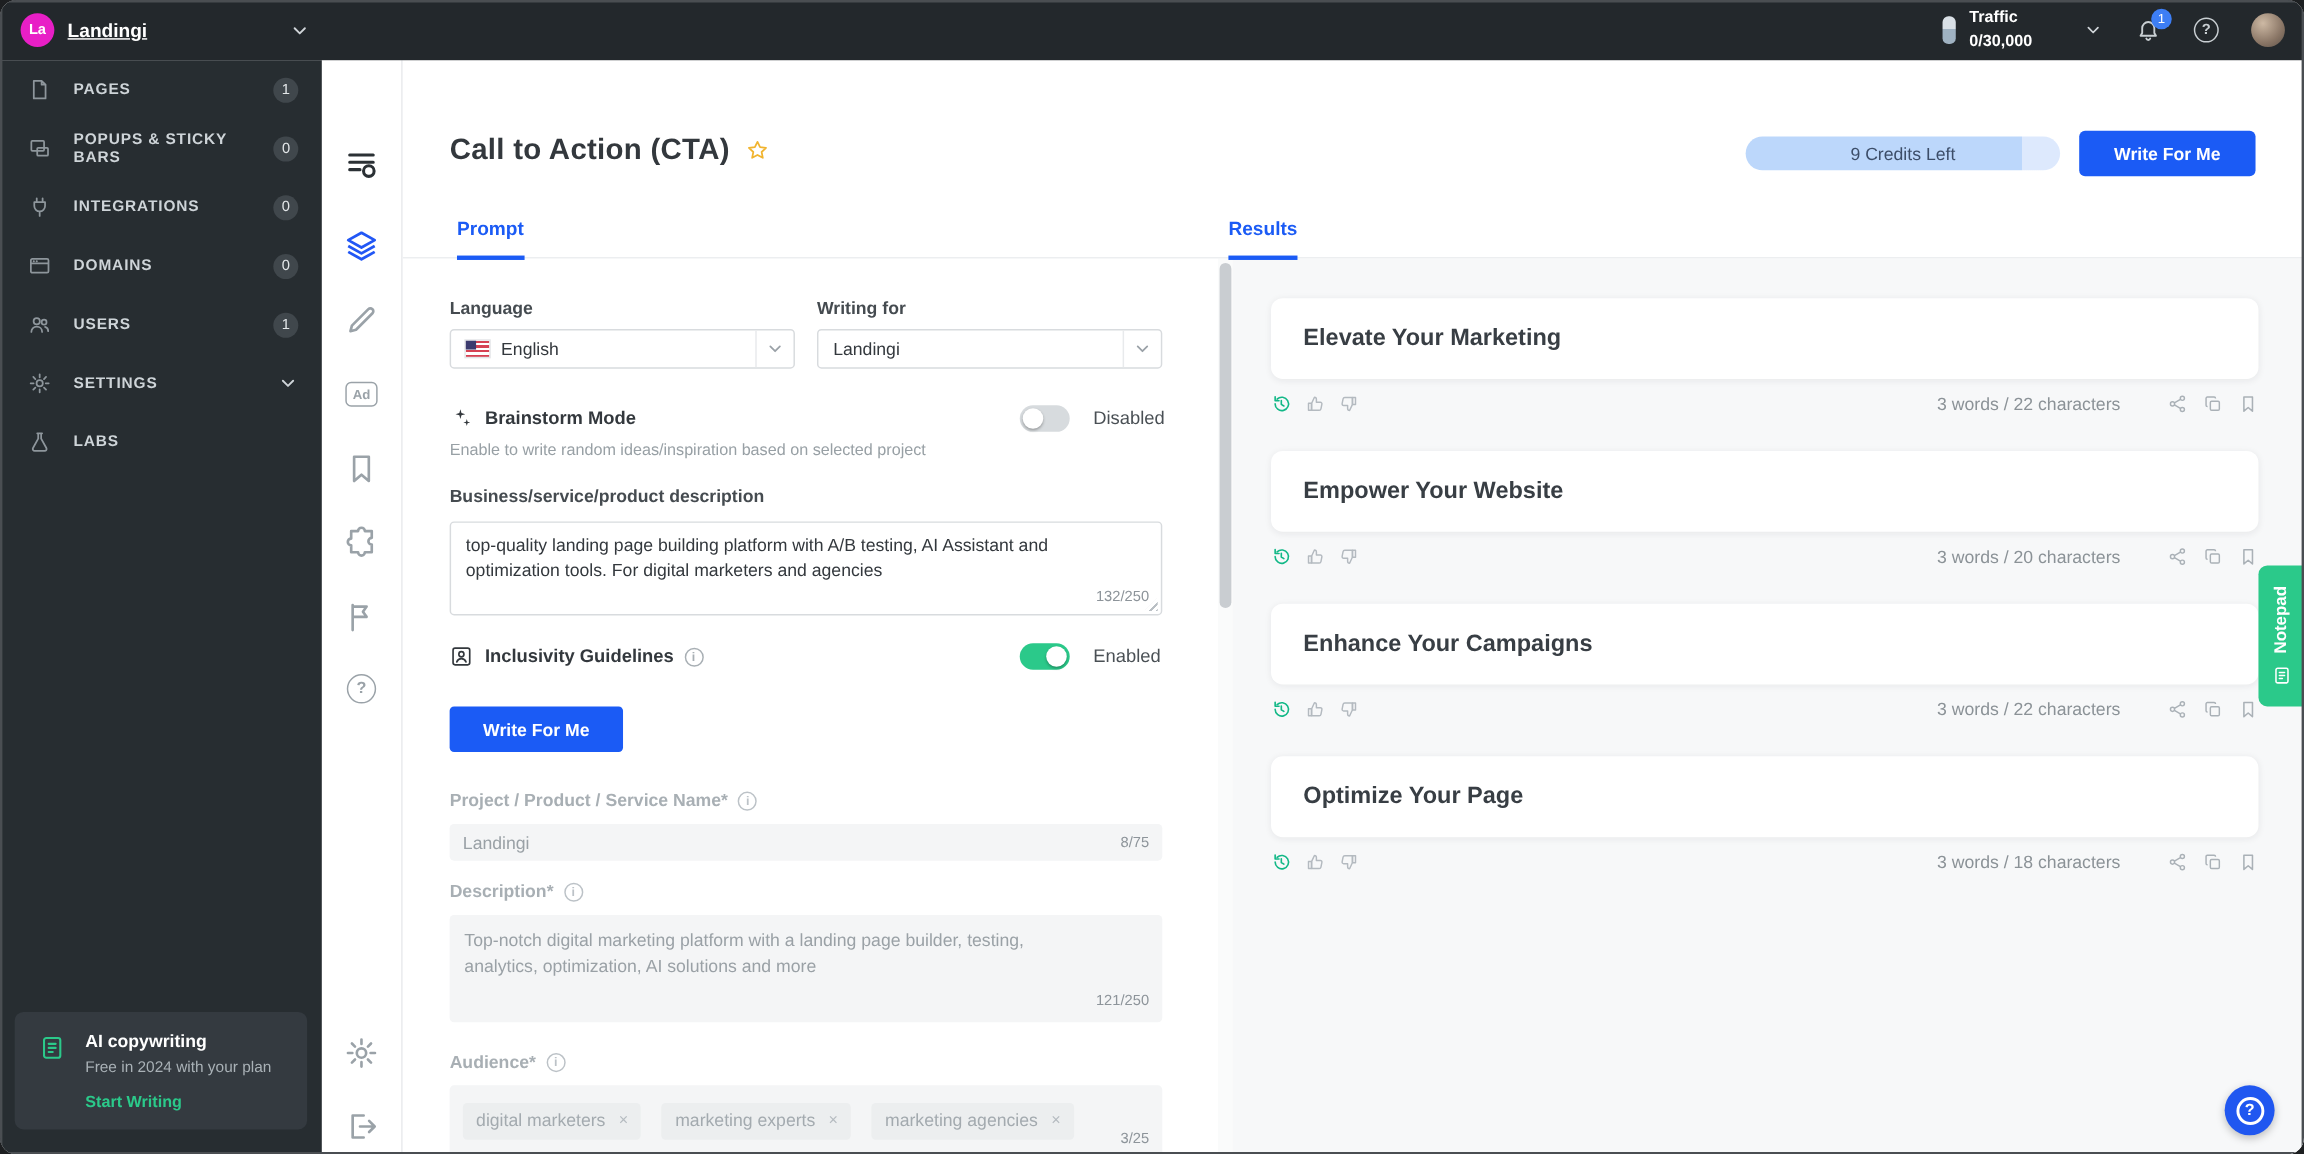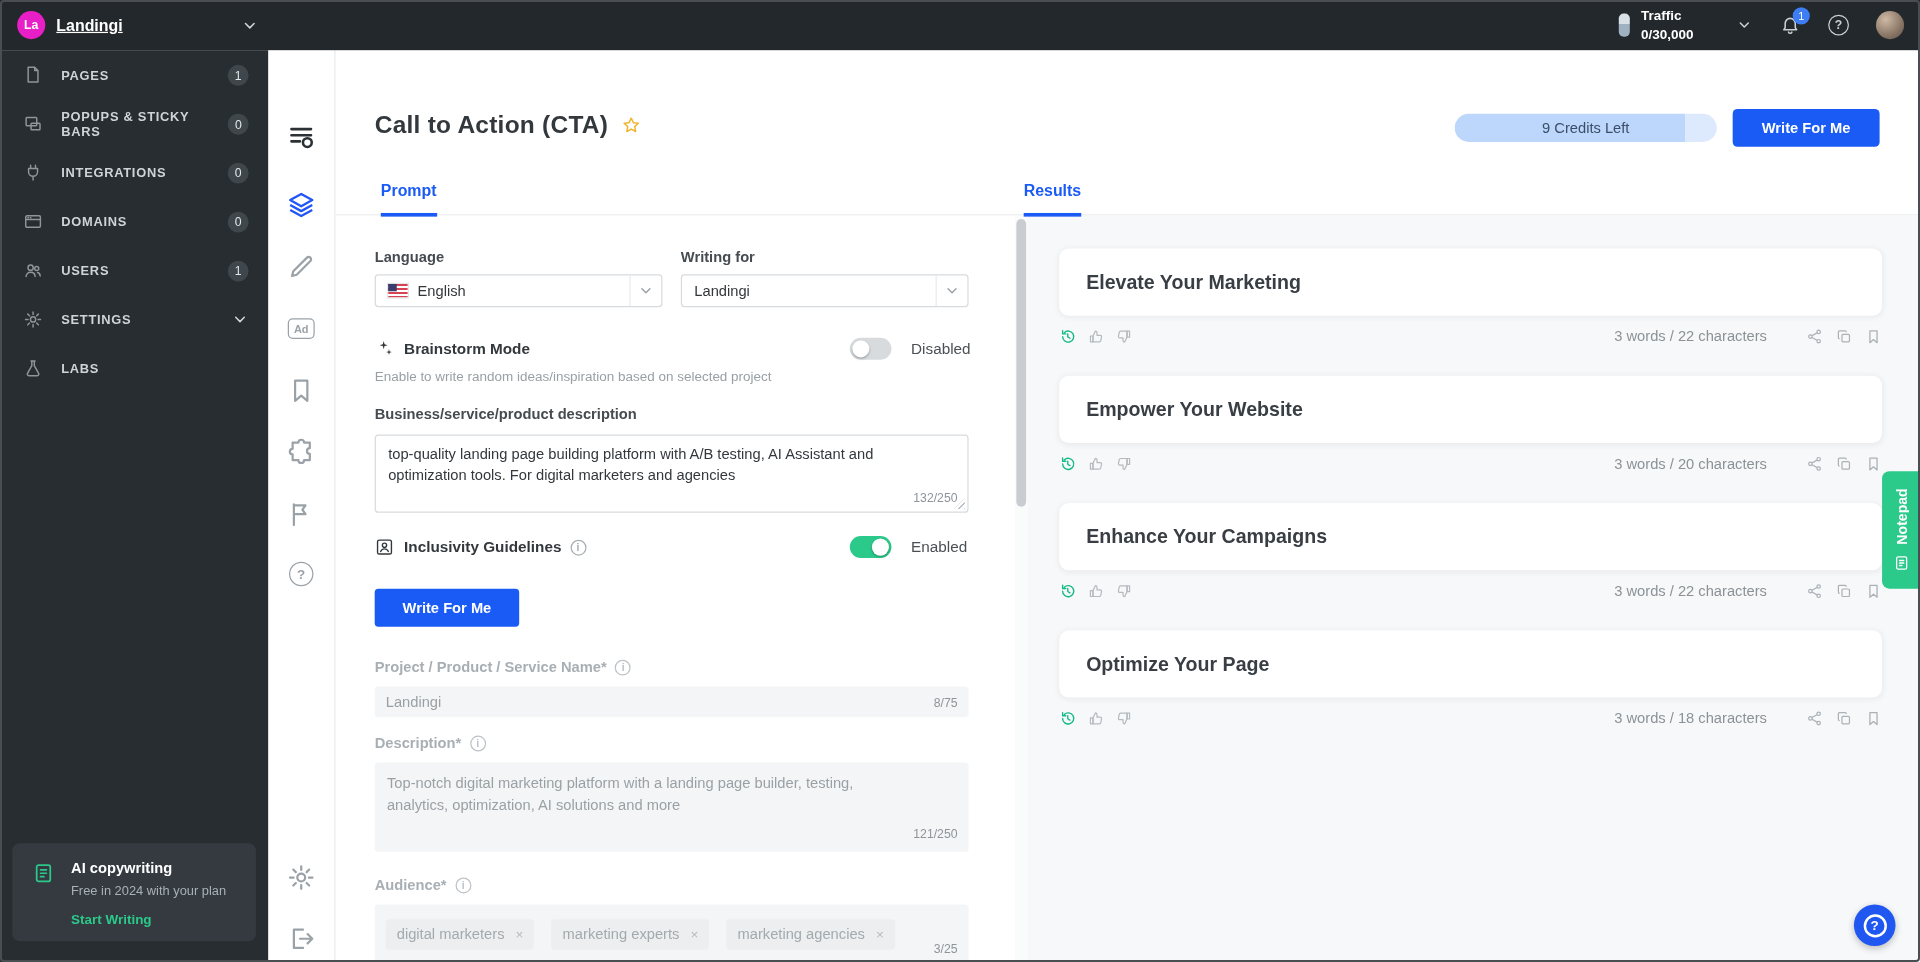--- a/index.html
+++ b/index.html
@@ -1,18 +1,18 @@
 <!DOCTYPE html>
 <html><head>
 <meta charset="utf-8">
 <style>
   * { box-sizing: border-box; margin: 0; padding: 0; }
   html, body { width: 1920px; height: 962px; overflow: hidden; background: #1d1f21; }
   body { font-family: "Liberation Sans", sans-serif; }
-  .viewport { position: relative; width: 1920px; height: 962px; background: #fff; overflow: hidden; }
+  .viewport { position: relative; width: 1920px; height: 962px; background: #fff; overflow: hidden; border-radius: 14px; }
   .frame { position: absolute; inset: 0; border: 2px solid #4a4e52; border-radius: 4px; pointer-events: none; z-index: 99; }
   .scale { position: absolute; left: 0; top: 0; width: 1568px; height: 786px; background: #fff;
            transform: scale(1.2245, 1.2239); transform-origin: 0 0; }
 
   
   .topbar { position: absolute; left: 0; top: 0; width: 1568px; height: 41px; background: #23282c;
             display: flex; align-items: center; z-index: 5; }
   .tb-left { width: 219px; display: flex; align-items: center; padding-left: 14px; }
   .logo { width: 23px; height: 23px; border-radius: 50%; background: #e81fc6; color: #fff; font-size: 10px;
           font-weight: bold; display: flex; align-items: center; justify-content: center; margin-right: 9px; }

